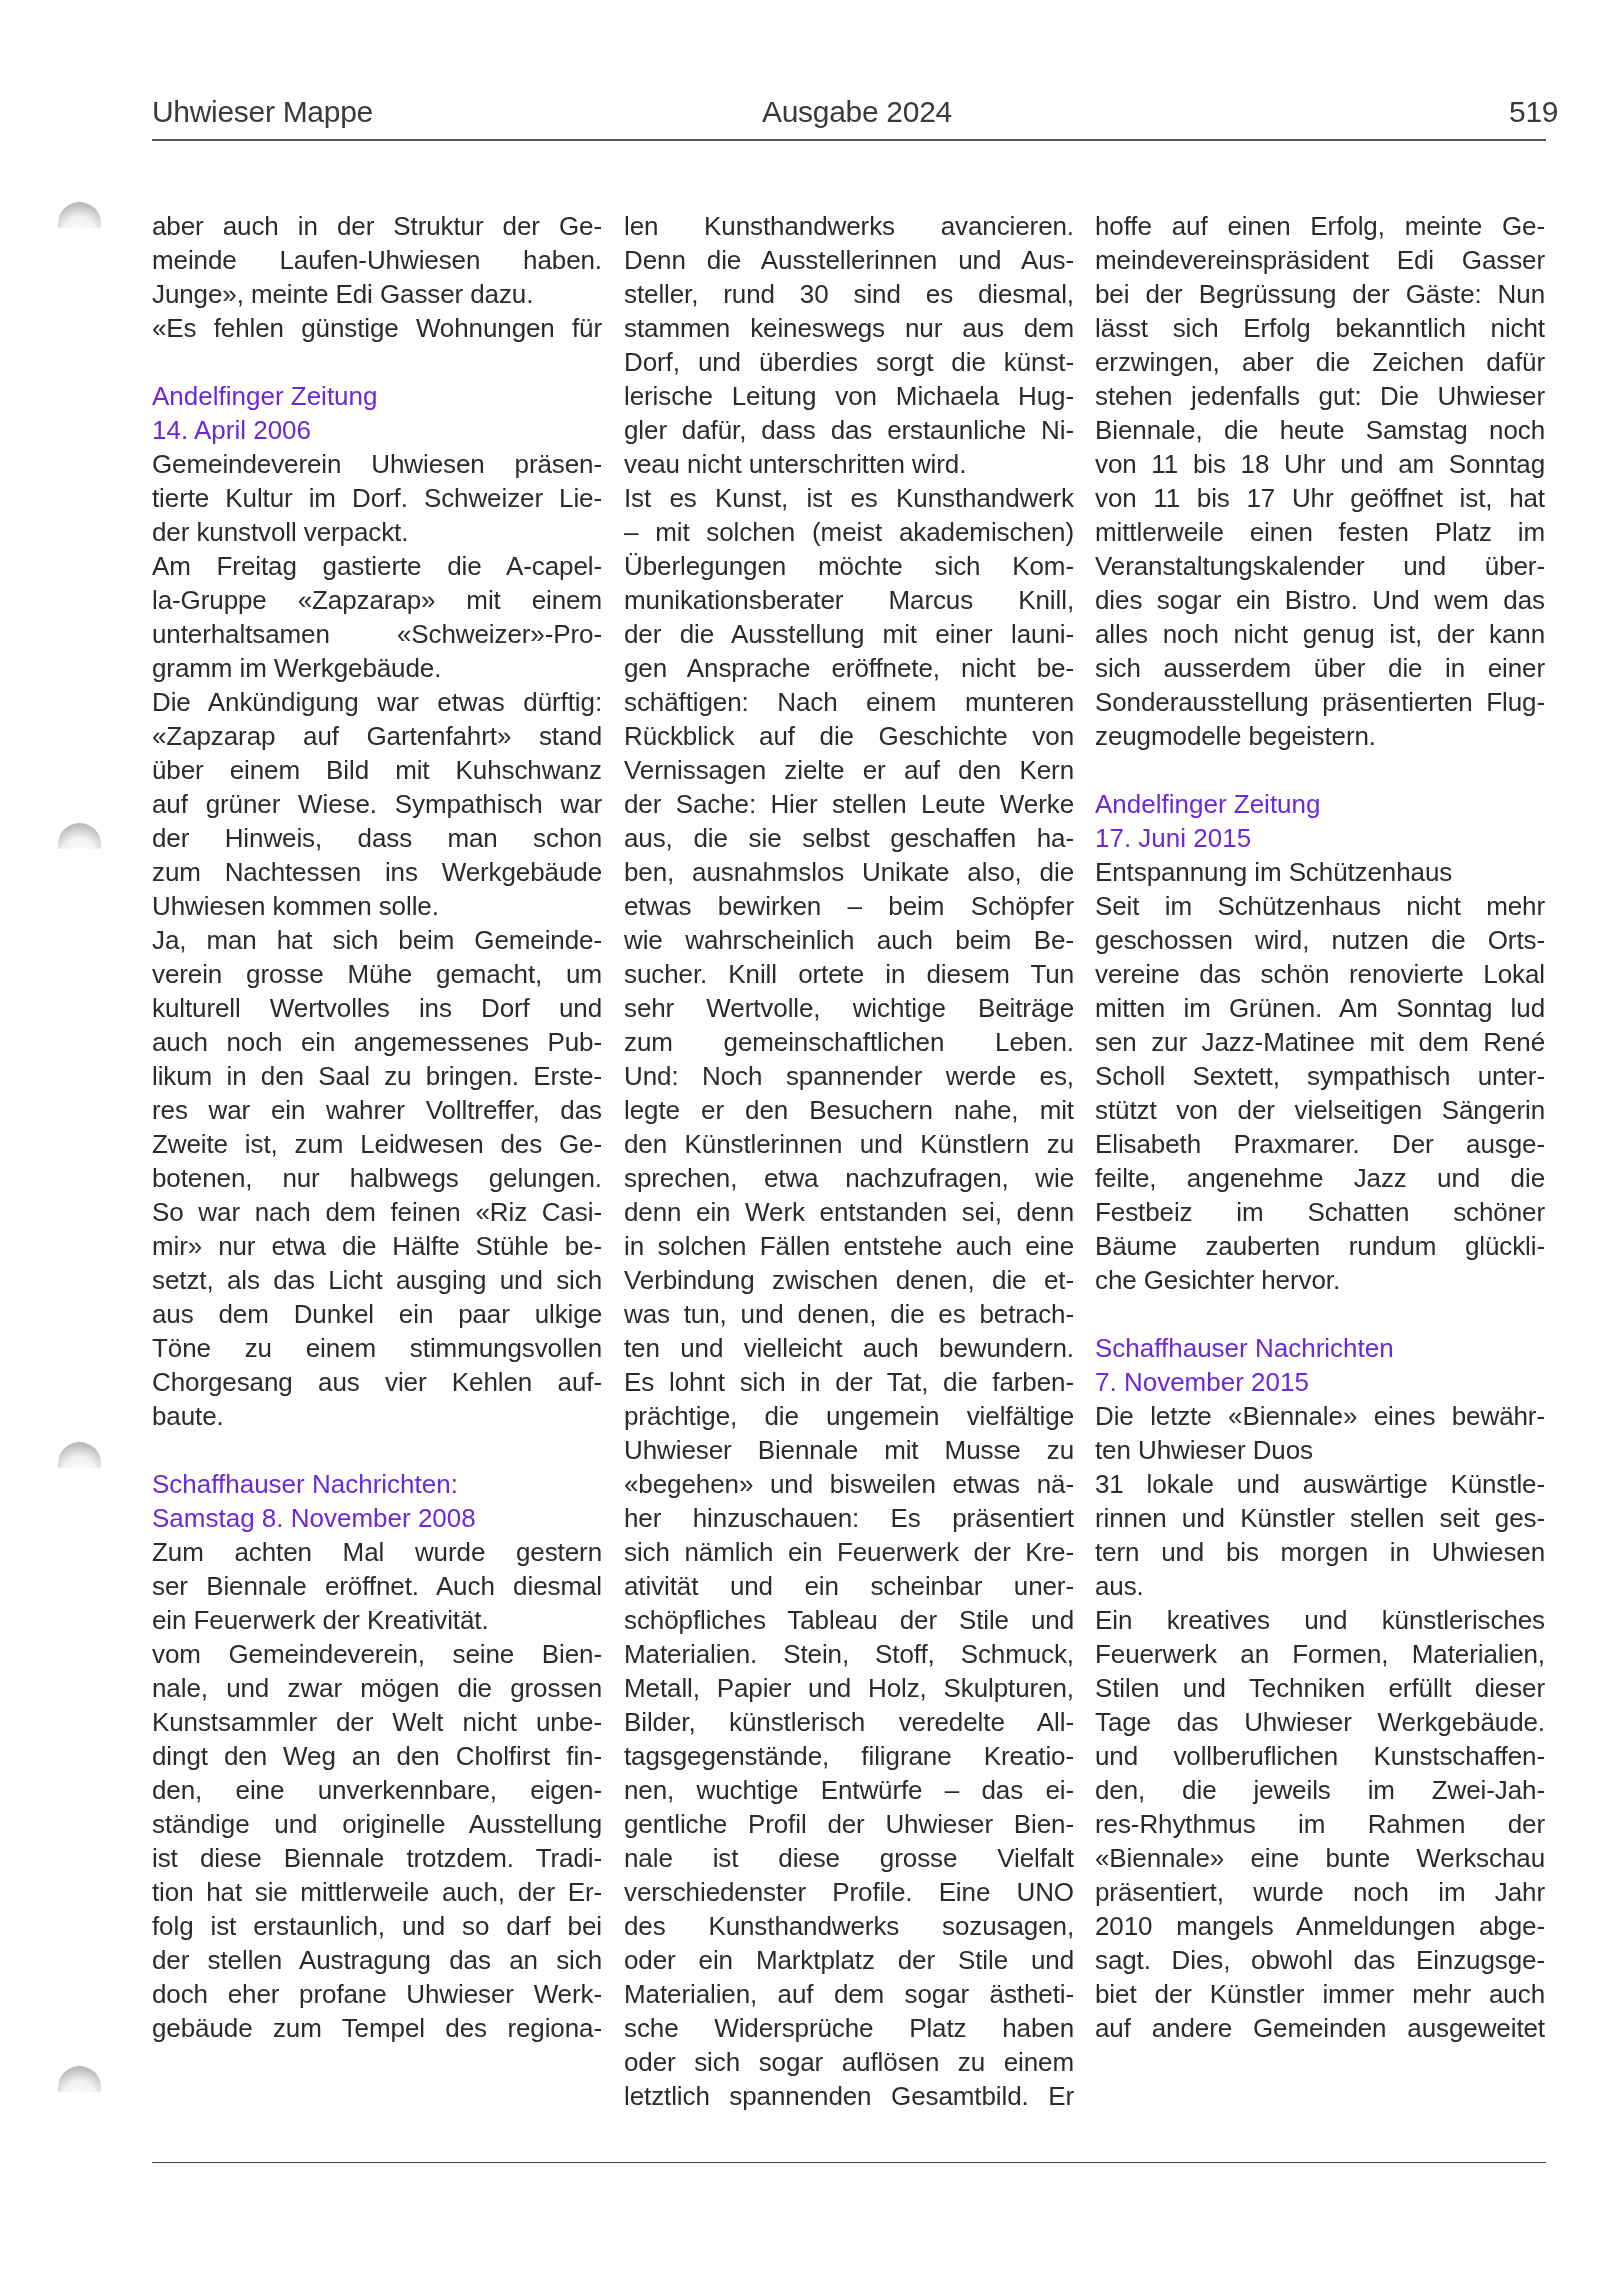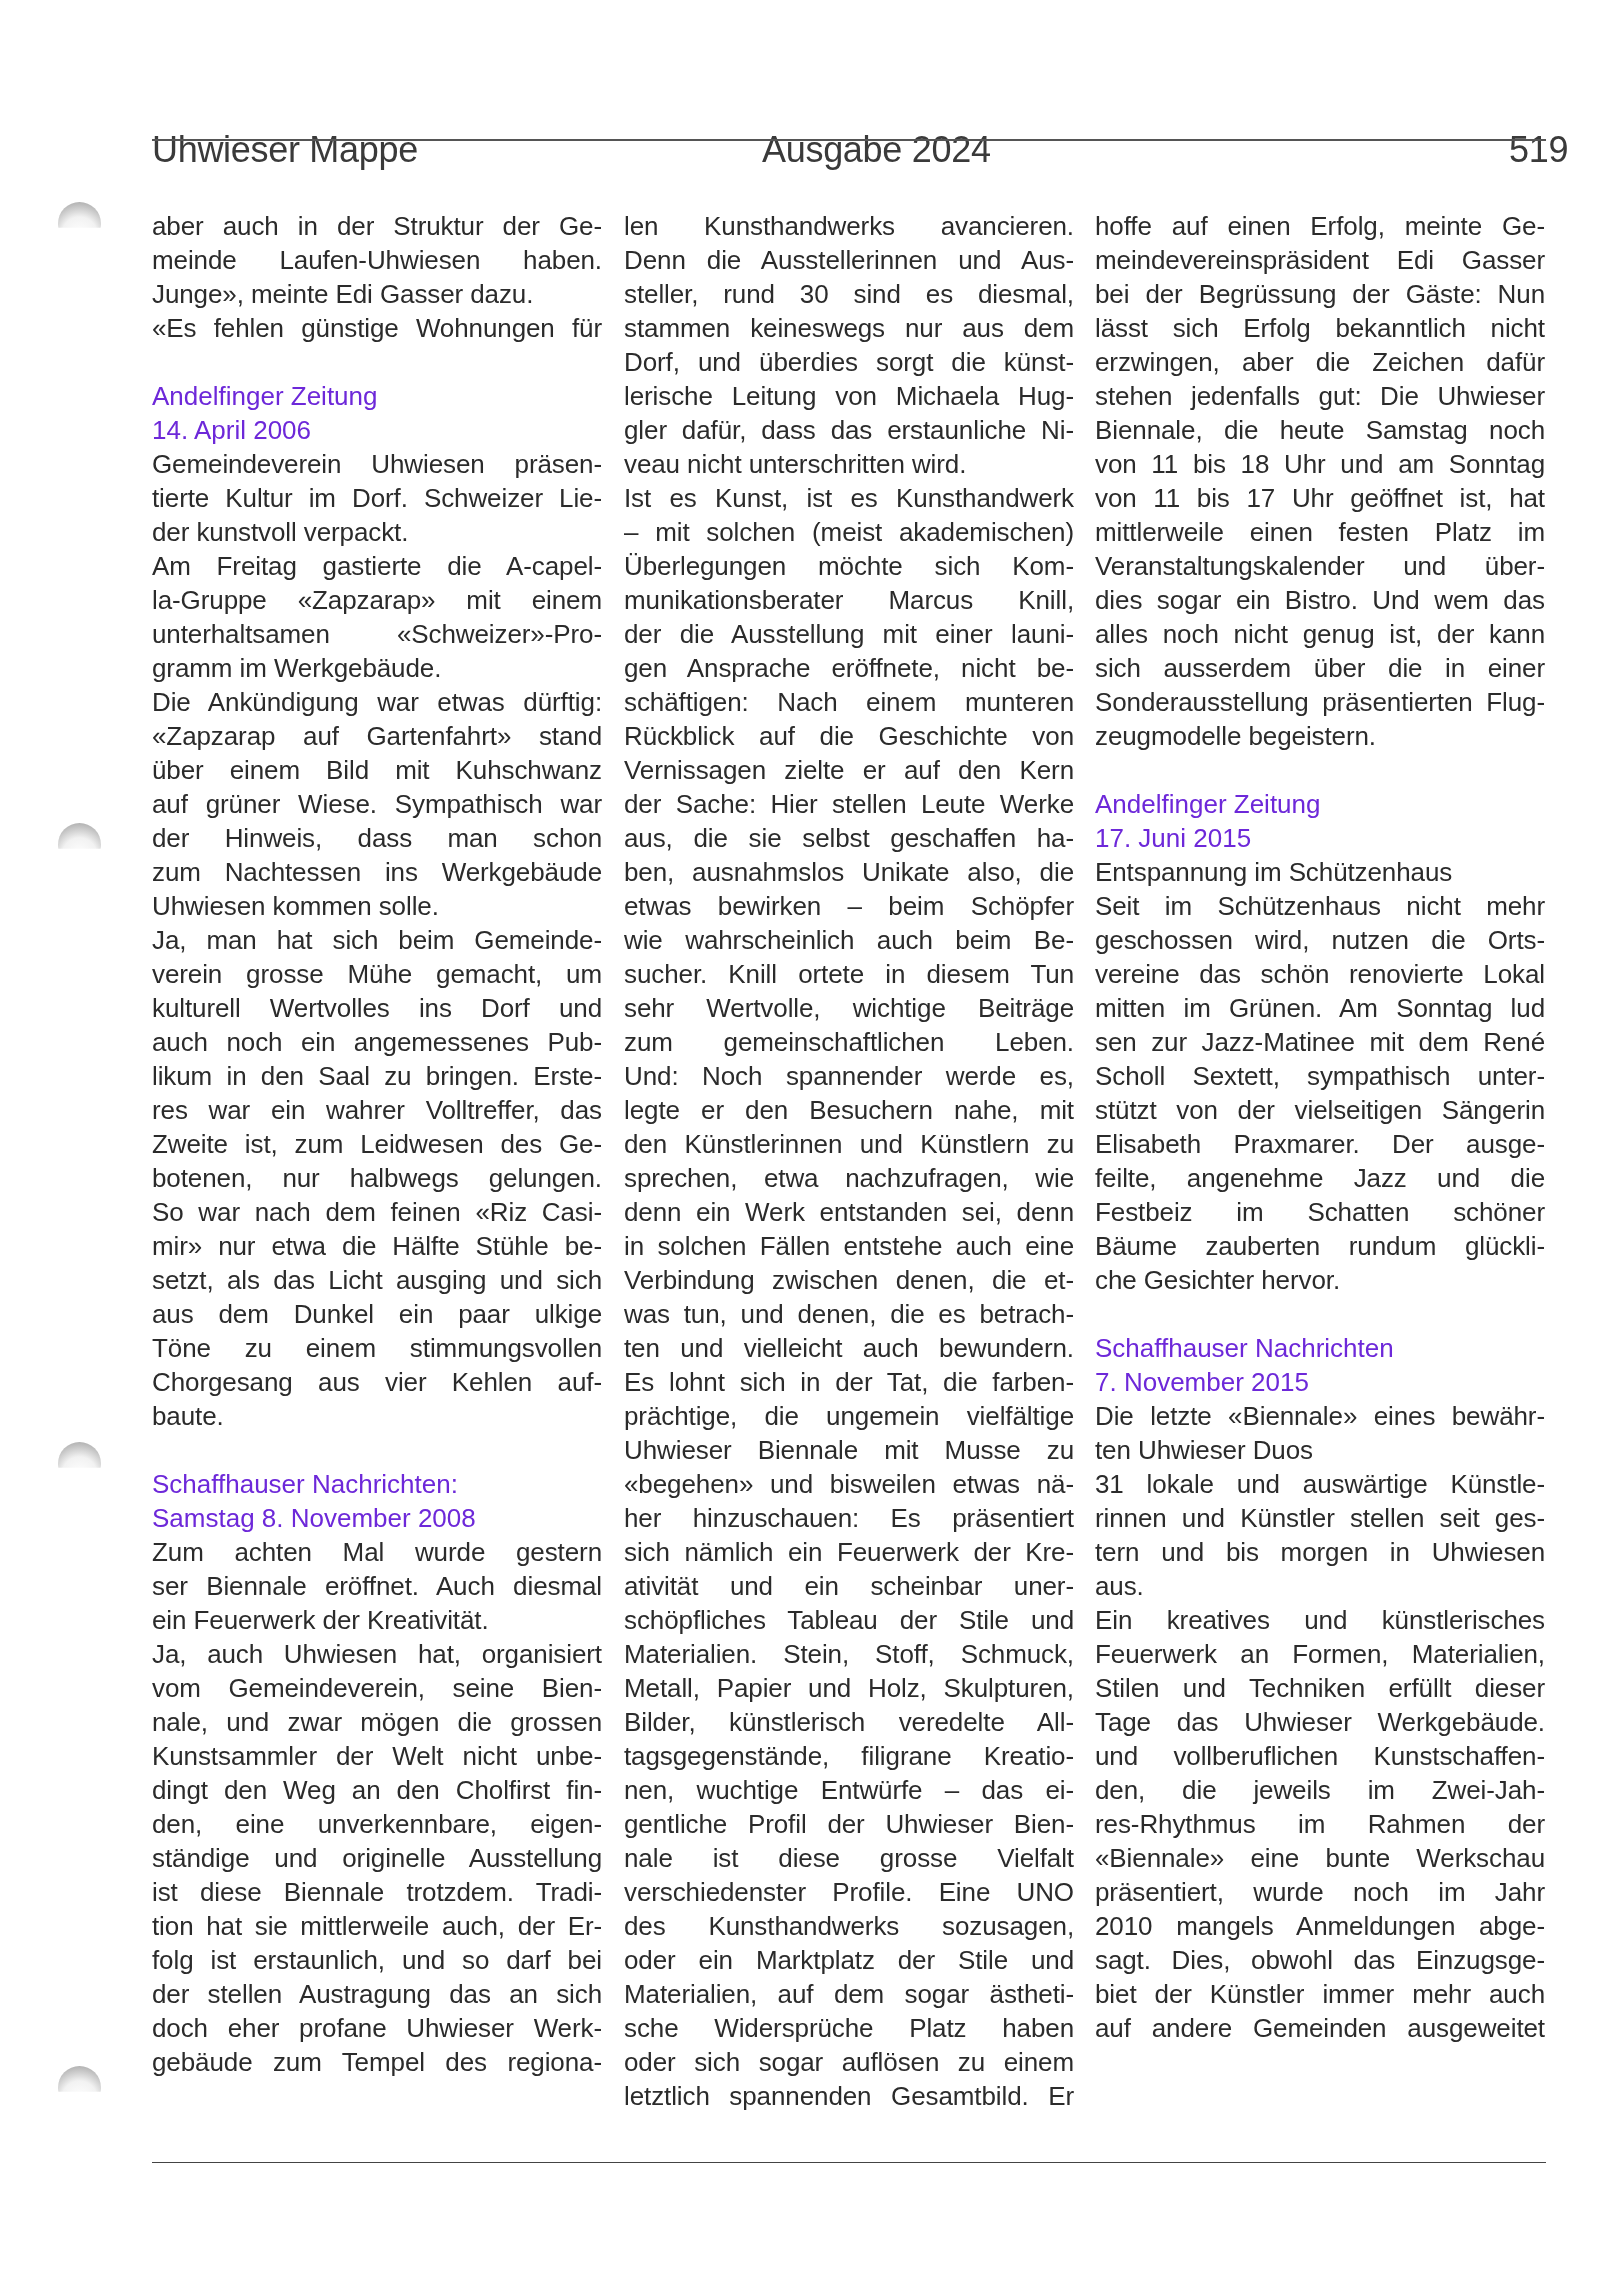--- a/index.html
+++ b/index.html
@@ -2,22 +2,22 @@
 <html style="font-size:10.5px"><head>
   <meta charset="utf-8">
   <style>
     html, body { margin: 0; padding: 0; background: #ffffff; }
     body {
       width: 1617px; height: 2295px; position: relative; overflow: hidden;
       font-family: "Liberation Sans", "DejaVu Sans", sans-serif;
       color: #2a2a2a;
     }
     .header-text {
-      position: absolute; top: 97px; font-size: 36px; color: #3a3a3a;
-      font-stretch: condensed; letter-spacing: -0.3px; line-height: 1; margin-top: 35px;
+      position: absolute; top: 97px; font-size: 30px; color: #3a3a3a;
+      font-stretch: condensed; letter-spacing: -0.3px; line-height: 1;
     }
     #hdr-left { left: 152px; }
     #hdr-center { left: 762px; }
     #hdr-right { left: 1509px; }
     .rule { position: absolute; left: 152px; width: 1394px; height: 2px; background: #555; }
     #rule-top { top: 139px; }
     #rule-bottom { top: 2162px; height: 1.3px; background: #444; }
     .punch {
       position: absolute; left: 58px; width: 43px; height: 43px; border-radius: 50%;
       background: radial-gradient(circle at 50% 75%, #ffffff 0%, #f2f2f2 45%, #b8b8b8 80%, #9a9a9a 100%);
@@ -85,21 +85,20 @@
     <span class="ln">aus dem Dunkel ein paar ulkige</span>
     <span class="ln">Töne zu einem stimmungsvollen</span>
     <span class="ln">Chorgesang aus vier Kehlen auf-</span>
     <span class="ln last">baute.</span>
     <span class="ln blank"></span>
     <span class="ln hd">Schaffhauser Nachrichten:</span>
     <span class="ln hd">Samstag 8. November 2008</span>
     <span class="ln">Zum achten Mal wurde gestern</span>
     <span class="ln">ser Biennale eröffnet. Auch diesmal</span>
     <span class="ln last">ein Feuerwerk der Kreativität.</span>
-    <span class="ln">Ja, auch Uhwiesen hat, organisiert</span>
     <span class="ln">vom Gemeindeverein, seine Bien-</span>
     <span class="ln">nale, und zwar mögen die grossen</span>
     <span class="ln">Kunstsammler der Welt nicht unbe-</span>
     <span class="ln">dingt den Weg an den Cholfirst fin-</span>
     <span class="ln">den, eine unverkennbare, eigen-</span>
     <span class="ln">ständige und originelle Ausstellung</span>
     <span class="ln">ist diese Biennale trotzdem. Tradi-</span>
     <span class="ln">tion hat sie mittlerweile auch, der Er-</span>
     <span class="ln">folg ist erstaunlich, und so darf bei</span>
     <span class="ln">der stellen Austragung das an sich</span>

